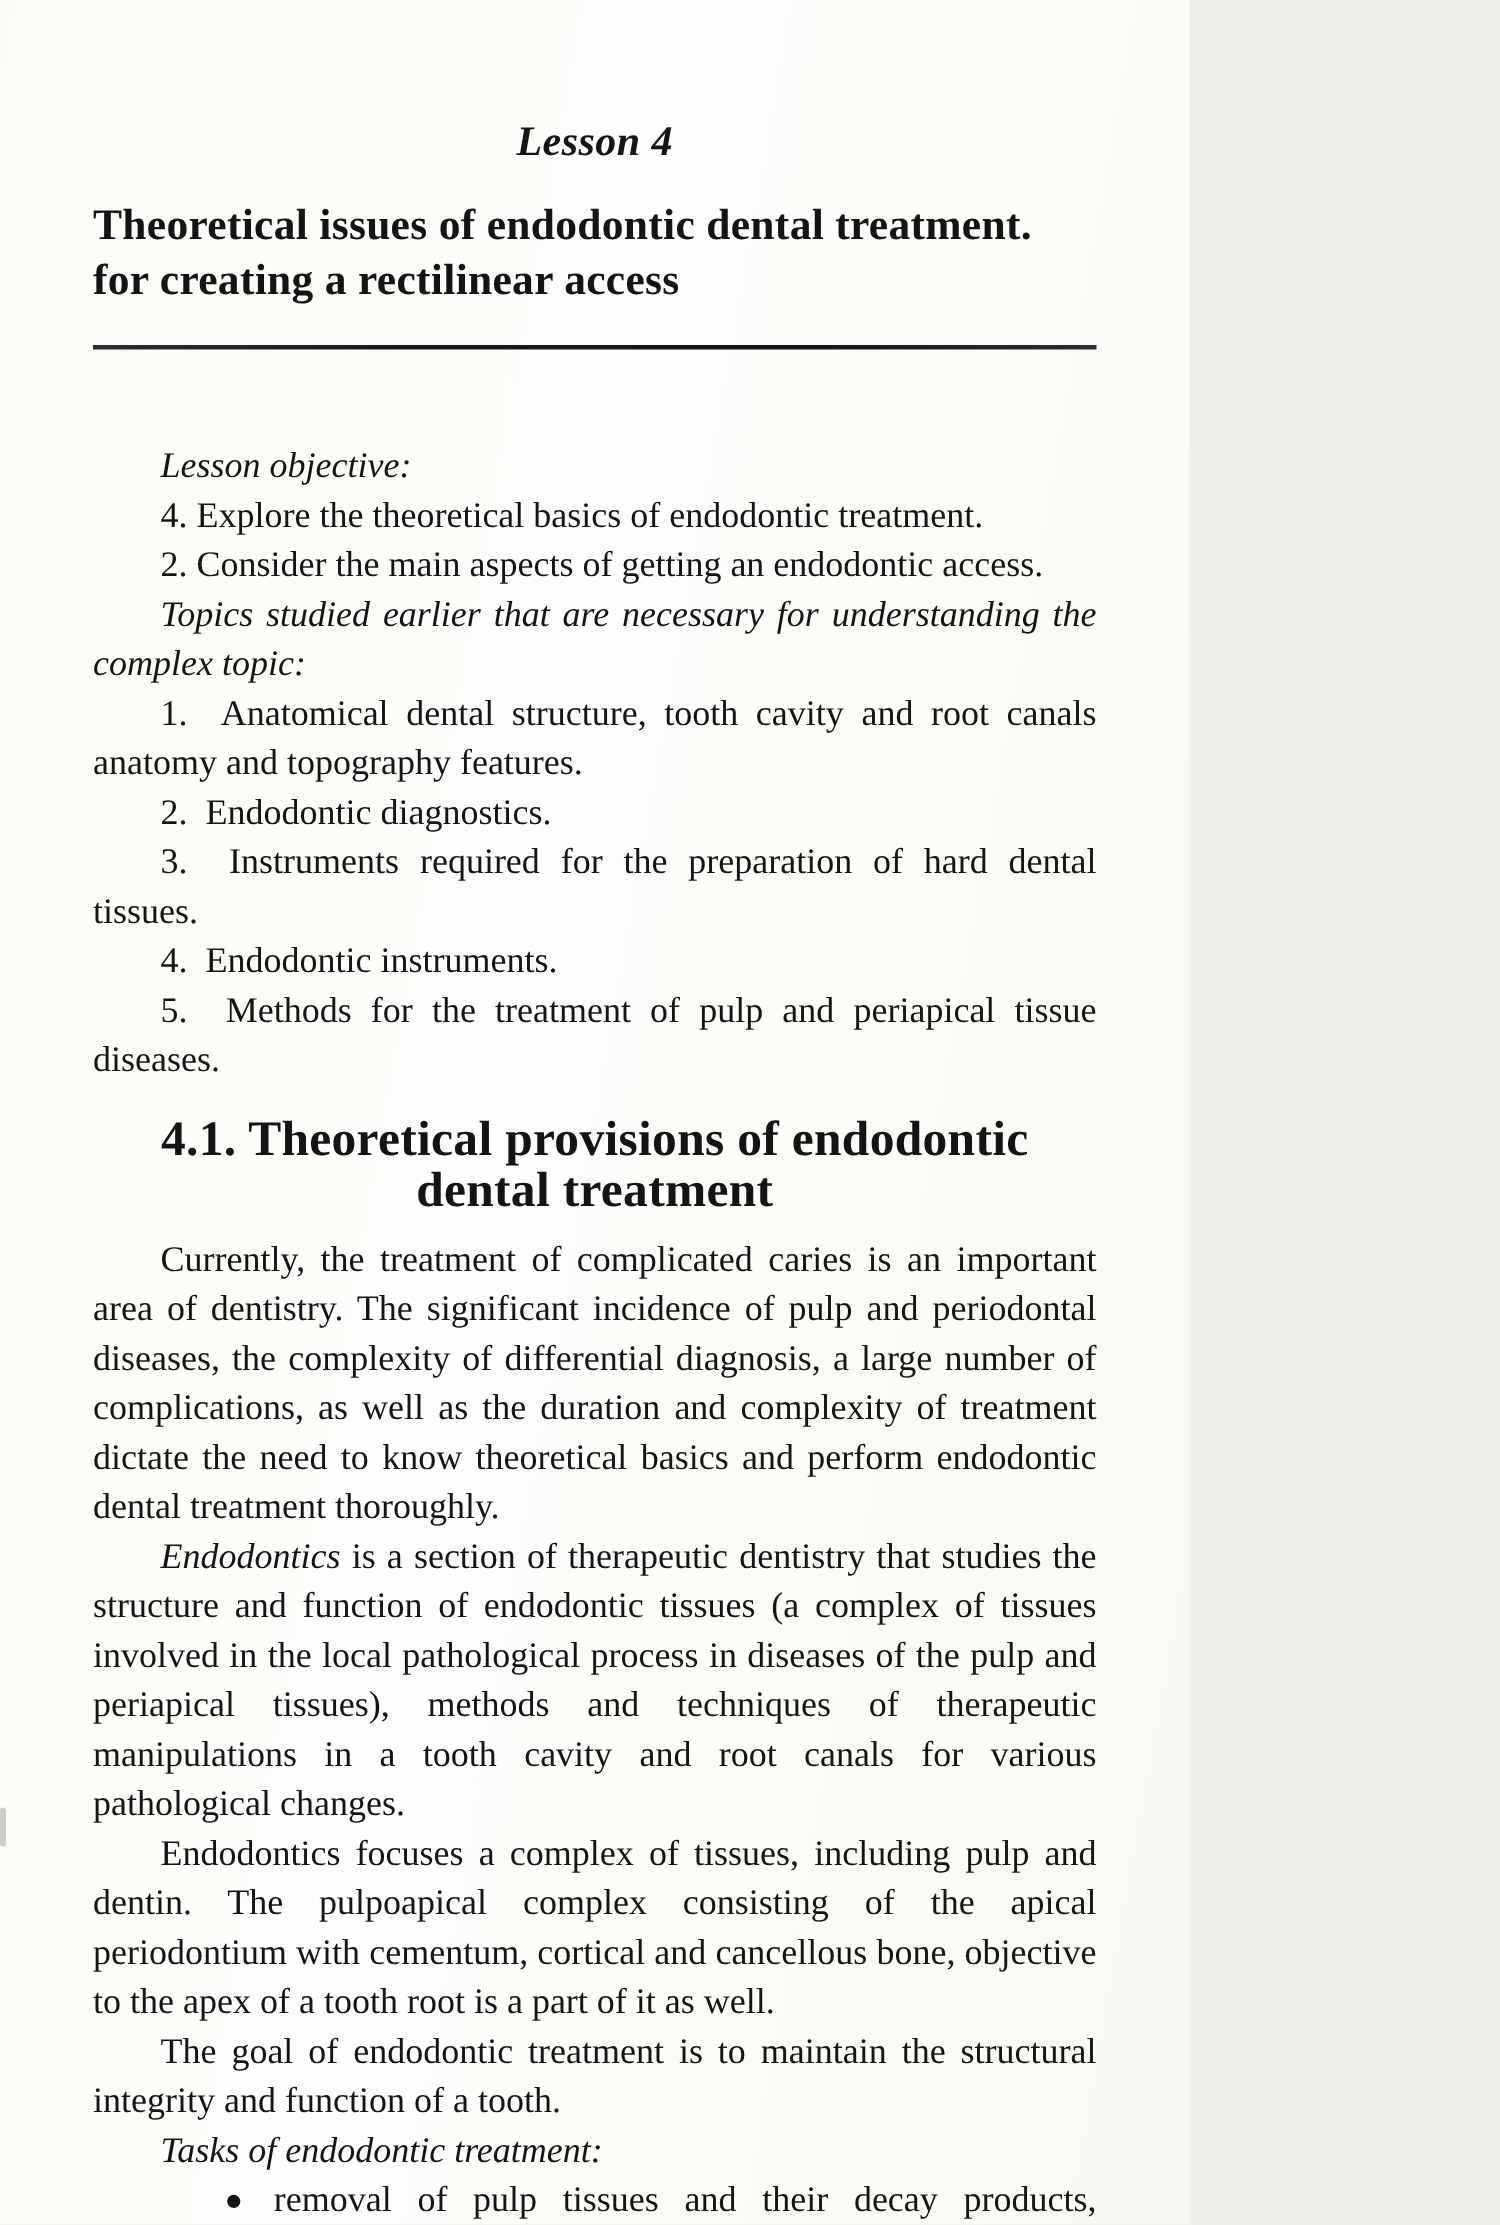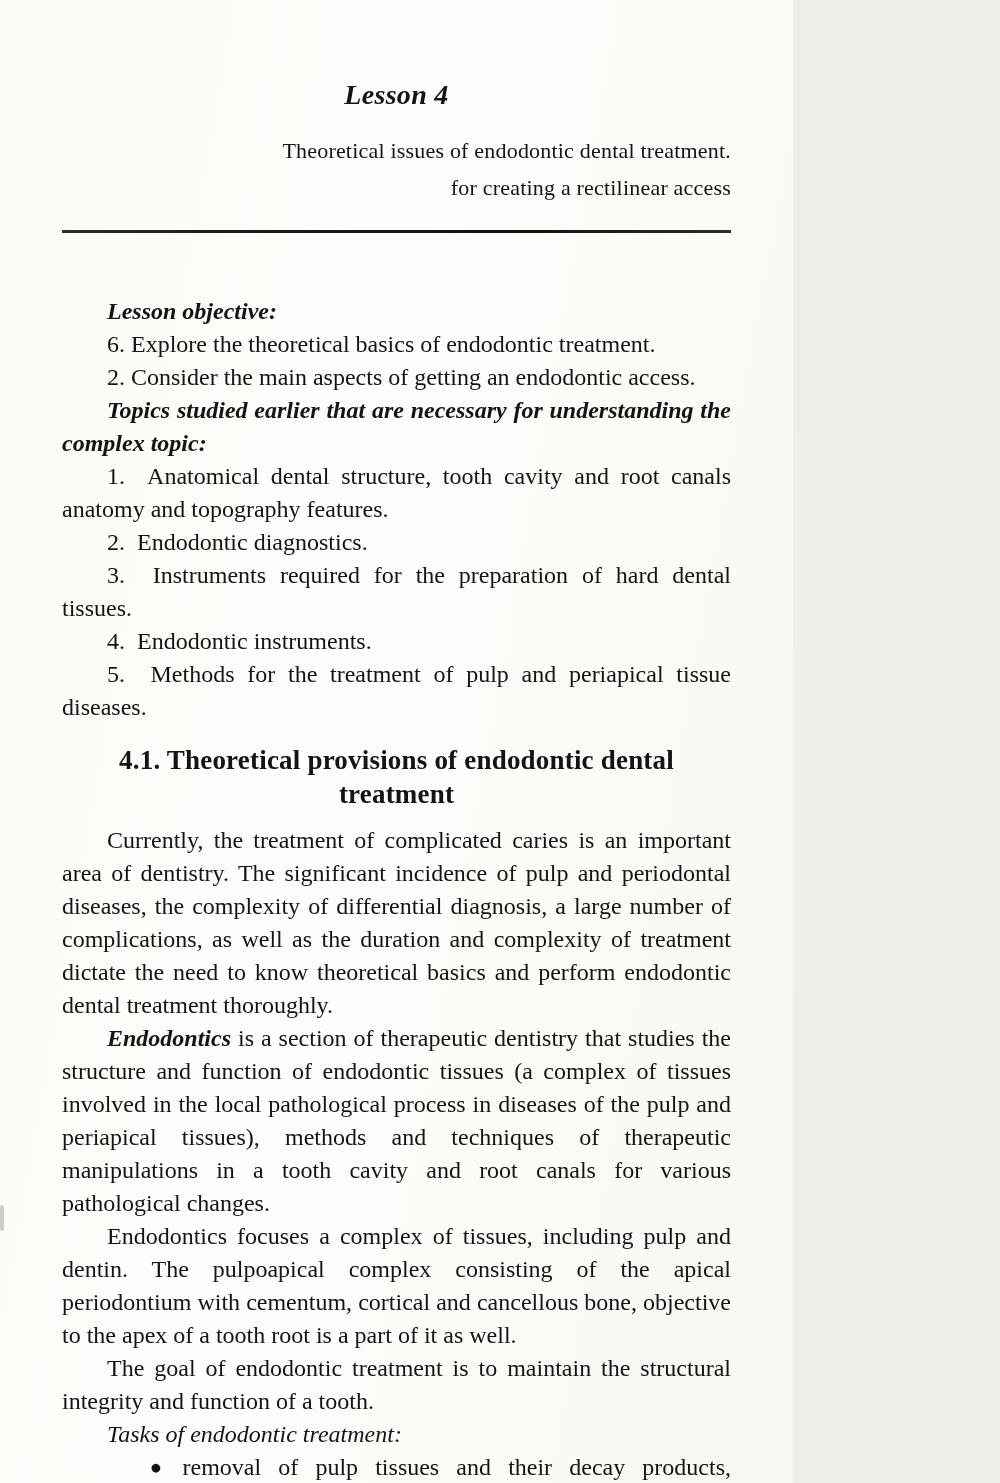--- a/index.html
+++ b/index.html
@@ -22,45 +22,45 @@
   .lesson-label {
     text-align: center;
     font-size: 28px;
     font-weight: bold;
     font-style: italic;
     line-height: 30px;
     margin-bottom: 22px;
     letter-spacing: 0.3px;
   }
   .main-title {
-    text-align: right;
-    font-size: 22px;
-    font-weight: normal;
+    text-align: left;
+    font-size: 29px;
+    font-weight: bold;
     line-height: 37px;
     letter-spacing: 0.2px;
   }
   .title-rule {
     margin-top: 24px;
     height: 3px;
     background: linear-gradient(90deg, #2a2e33, #15181c 30%, #101316 70%, #2a2e33);
     border: none;
   }
   .body-text {
     margin-top: 62px;
     font-size: 24px;
     line-height: 33px;
     text-align: justify;
   }
   .body-text p { text-indent: 45px; }
-  .bi { font-weight: bold; font-style: italic; }
+  .bi { font-weight: normal; font-style: italic; }
   .it { font-style: italic; }
   .section-heading {
     text-align: center;
     font-weight: bold;
-    font-size: 27px;
+    font-size: 33px;
     line-height: 34px;
     margin: 19px 0 13px 0;
     text-indent: 0 !important;
     letter-spacing: 0.2px;
   }
   .bullet-glyph {
     display: inline-block;
     margin-right: 16px;
     transform: scale(0.85);
   }
@@ -85,21 +85,21 @@
   <div class="main-title">
     <div>Theoretical issues of endodontic dental treatment.</div>
     <div>for creating a rectilinear access</div>
   </div>
 
   <div class="title-rule"></div>
 
   <div class="body-text">
 
     <p><span class="bi">Lesson objective:</span></p>
-    <p>6. Explore the theoretical basics of endodontic treatment.</p>
+    <p>4. Explore the theoretical basics of endodontic treatment.</p>
     <p>2. Consider the main aspects of getting an endodontic access.</p>
 
     <p><span class="bi">Topics studied earlier that are necessary for understanding the complex topic:</span></p>
     <p>1.&nbsp; Anatomical dental structure, tooth cavity and root canals anatomy and topography features.</p>
     <p>2.&nbsp; Endodontic diagnostics.</p>
     <p>3.&nbsp; Instruments required for the preparation of hard dental tissues.</p>
     <p>4.&nbsp; Endodontic instruments.</p>
     <p>5.&nbsp; Methods for the treatment of pulp and periapical tissue diseases.</p>
 
     <p class="section-heading">4.1. Theoretical provisions of endodontic dental treatment</p>

